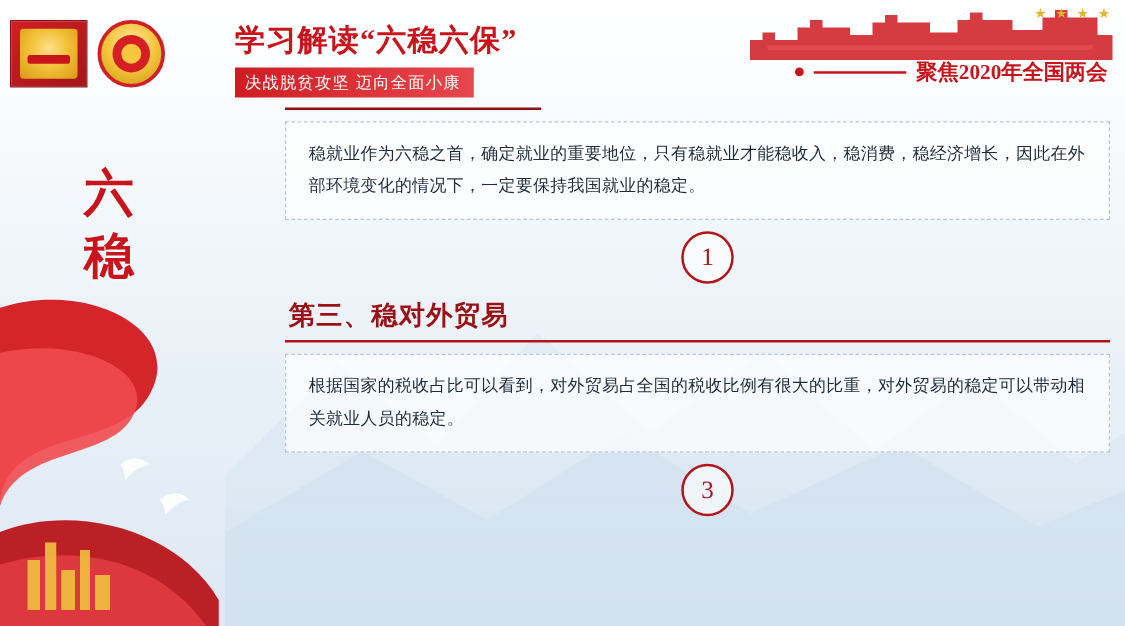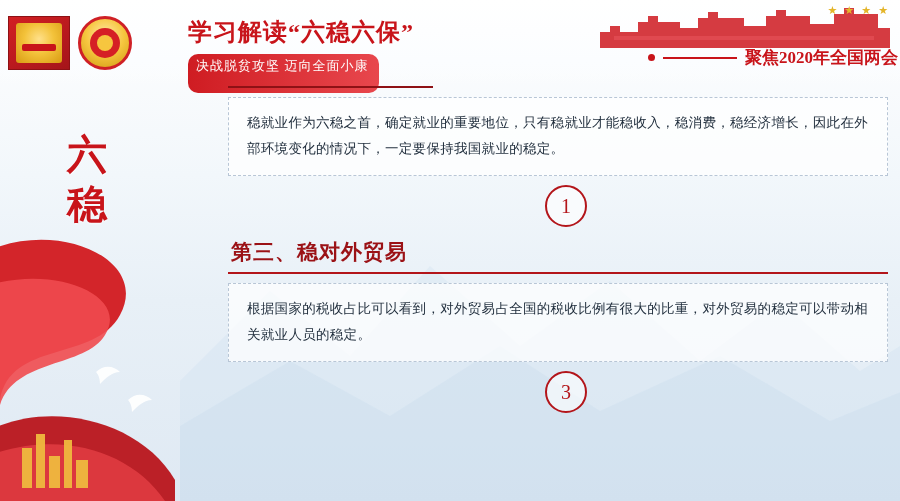--- a/index.html
+++ b/index.html
@@ -88,34 +88,34 @@
     letter-spacing: 1px;
     font-family: "Liberation Serif", serif;
     text-shadow: 0 1px 0 #fff;
   }
   .sub-title-bar {
     margin-top: 6px;
     display: inline-block;
     background: linear-gradient(to right,#cf1c22,#e8474d);
     color: #fff;
     font-size: 13px;
-    padding: 3px 10px 18px 8px;
+    padding: 3px 10px 3px 8px;
     letter-spacing: 1px;
-    border-radius: 10px;
+    border-radius: 0;
   }
 
   
   .wall-wrap {
     position: absolute;
     right: 6px; top: 2px;
     width: 300px; height: 50px;
   }
   .focus-line {
     position: absolute;
-    right: 2px; top: 46px;
+    right: 14px; top: 46px;
     display: flex; align-items: center; gap: 8px;
   }
   .focus-line .dot {
     width: 7px; height: 7px; border-radius: 50%;
     background: #c8141a;
   }
   .focus-line .rule {
     width: 74px; height: 2px; background: #c8141a;
   }
   .focus-text {

